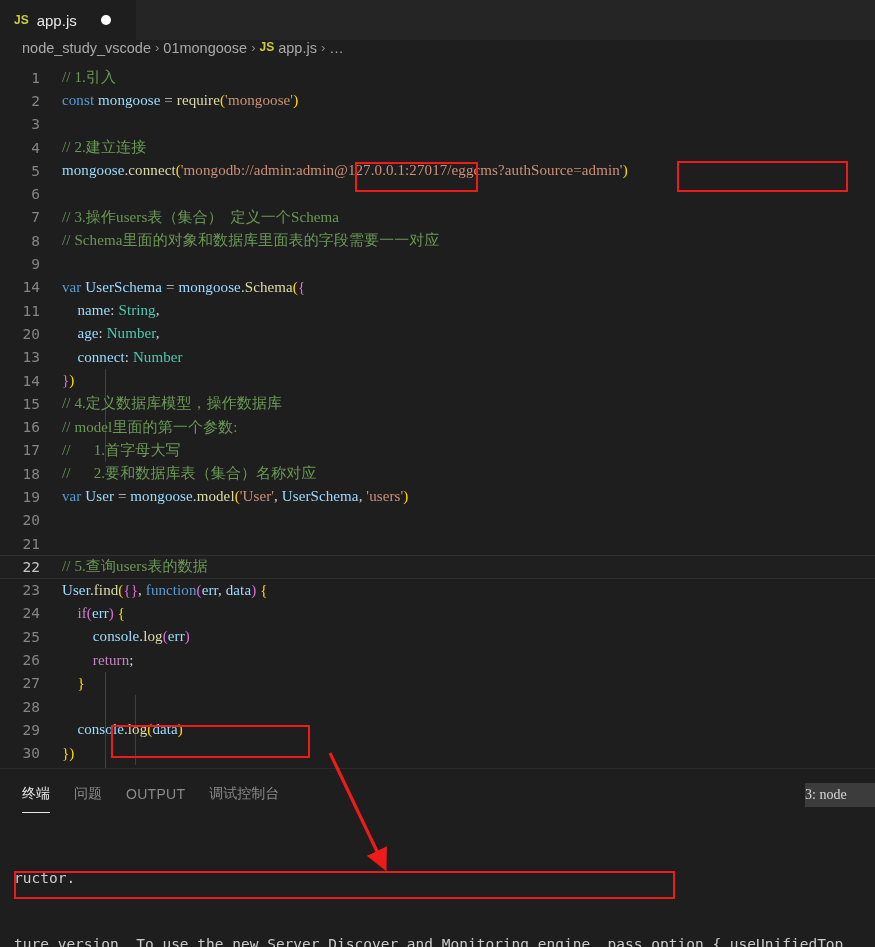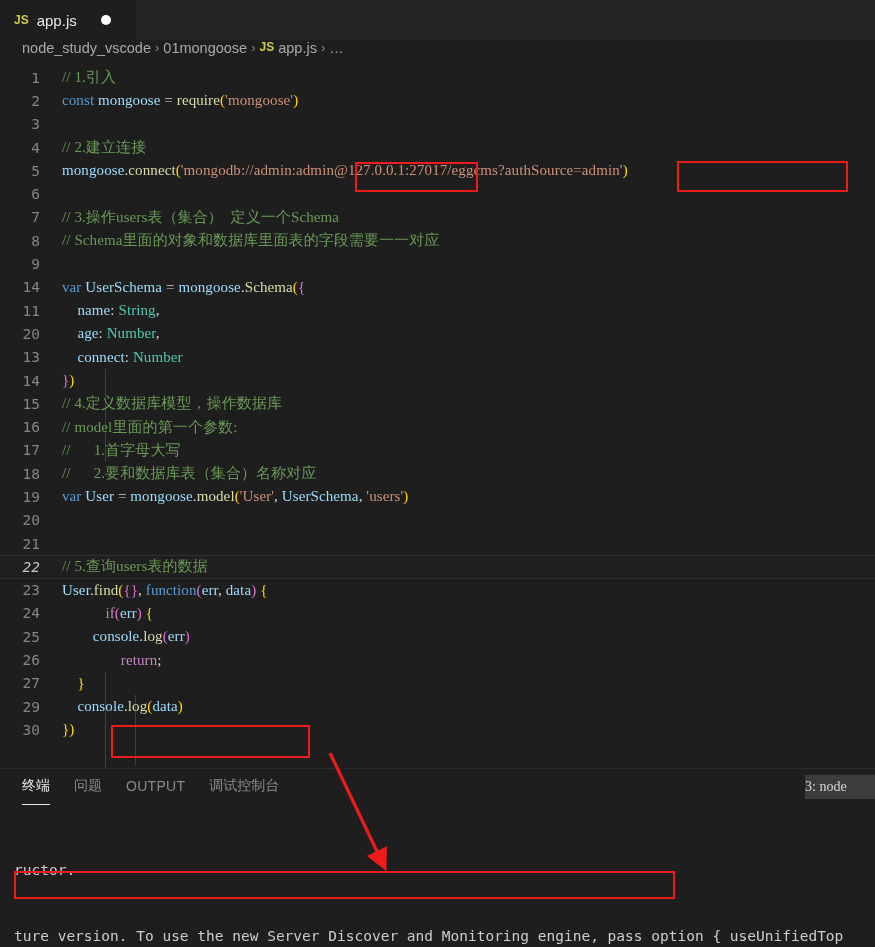--- a/index.html
+++ b/index.html
@@ -33,43 +33,43 @@
 
   
   .editor{position:relative;background:#1e1e1e;height:702px;overflow:hidden;}
   .row{height:23.3px;display:flex;align-items:center;position:relative;white-space:pre;}
   .row.active{box-shadow:inset 0 1px 0 #2a2a2a, inset 0 -1px 0 #2a2a2a;background:#1f1f1f;}
   .row.active::before{content:"";position:absolute;left:0;right:0;top:0;bottom:0;border-top:1px solid #303030;border-bottom:1px solid #303030;pointer-events:none;}
   .ln{
     width:62px;text-align:right;padding-right:22px;box-sizing:border-box;
     color:#858585;font-size:14.5px;font-family:"DejaVu Sans Mono",monospace;flex:none;
   }
-  .row.active .ln{color:#c6c6c6;font-style:italic;}
+  .row.active .ln{color:#c6c6c6;}
   .code{font-size:15px;letter-spacing:0.1px;font-family:Liberation Serif, serif;line-height:1;}
   .guide{position:absolute;width:1px;background:#404040;left:105px;}
 
   
   .c-com{color:#6a9955;}
   .c-key{color:#569cd6;}
-  .c-kw2{color:#c586c0;margin-left:28px;}
+  .c-kw2{color:#c586c0;}
   .c-var{color:#9cdcfe;}
   .c-fn{color:#dcdcaa;}
   .c-str{color:#ce9178;}
   .c-type{color:#4ec9b0;}
   .c-pl{color:#d4d4d4;}
   .c-pa{color:#ffd700;}
   .c-pb{color:#da70d6;}
 
   
   .redbox{position:absolute;border:2px solid #ee1b1b;box-sizing:border-box;pointer-events:none;}
   .arrow-svg{position:absolute;left:0;top:0;pointer-events:none;}
 
   
   .panel{background:#1e1e1e;border-top:1px solid #2b2b2b;height:178px;position:relative;}
-  .panel-tabs{height:38px;display:flex;align-items:center;padding-left:22px;gap:24px;position:relative;}
+  .panel-tabs{height:38px;display:flex;align-items:center;padding-left:22px;gap:24px;position:relative;margin-top:8px;}
   .ptab{font-family:"Liberation Sans",sans-serif;font-size:14px;color:#8a8a8a;position:relative;padding-bottom:4px;}
   .ptab.active{color:#e7e7e7;}
   .ptab.active::after{content:"";position:absolute;left:0;right:0;bottom:-6px;height:1px;background:#e7e7e7;}
   .ptab.upper{letter-spacing:0.3px;text-align:center;}
   .term-select{
     position:absolute;right:0;top:6px;background:#3c3c3c;color:#d8d8d8;
     font-family:Liberation Serif, serif;font-size:14px;padding:4px 0;
     width:70px;box-sizing:border-box;overflow:hidden;white-space:nowrap;
   }
   .term-body{padding:8px 0 0 14px;font-family:"DejaVu Sans Mono",monospace;font-size:14.5px;line-height:22px;color:#cccccc;white-space:pre;}
@@ -125,20 +125,21 @@
     <div class="row"><span class="ln">18</span><span class="code"><span class="c-com">//      2.要和数据库表（集合）名称对应</span></span></div>
     <div class="row"><span class="ln">19</span><span class="code"><span class="c-key">var</span> <span class="c-var">User</span> <span class="c-pl">=</span> <span class="c-var">mongoose</span><span class="c-pl">.</span><span class="c-fn">model</span><span class="c-pa">(</span><span class="c-str">'User'</span><span class="c-pl">,</span> <span class="c-var">UserSchema</span><span class="c-pl">,</span> <span class="c-str">'users'</span><span class="c-pa">)</span></span></div>
     <div class="row"><span class="ln">20</span><span class="code"></span></div>
     <div class="row"><span class="ln">21</span><span class="code"></span></div>
     <div class="row active"><span class="ln">22</span><span class="code"><span class="c-com">// 5.查询users表的数据</span></span></div>
     <div class="row"><span class="ln">23</span><span class="code"><span class="c-var">User</span><span class="c-pl">.</span><span class="c-fn">find</span><span class="c-pa">(</span><span class="c-pb">{}</span><span class="c-pl">,</span> <span class="c-key">function</span><span class="c-pb">(</span><span class="c-var">err</span><span class="c-pl">,</span> <span class="c-var">data</span><span class="c-pb">)</span> <span class="c-pa">{</span></span></div>
     <div class="row"><span class="ln">24</span><span class="code">    <span class="c-kw2">if</span><span class="c-pb">(</span><span class="c-var">err</span><span class="c-pb">)</span> <span class="c-pa">{</span></span></div>
     <div class="row"><span class="ln">25</span><span class="code">        <span class="c-var">console</span><span class="c-pl">.</span><span class="c-fn">log</span><span class="c-pb">(</span><span class="c-var">err</span><span class="c-pb">)</span></span></div>
     <div class="row"><span class="ln">26</span><span class="code">        <span class="c-kw2">return</span><span class="c-pl">;</span></span></div>
     <div class="row"><span class="ln">27</span><span class="code">    <span class="c-pa">}</span></span></div>
+    <div class="row"><span class="ln">28</span><span class="code"></span></div>
     <div class="row"><span class="ln">29</span><span class="code">    <span class="c-var">console</span><span class="c-pl">.</span><span class="c-fn">log</span><span class="c-pa">(</span><span class="c-var">data</span><span class="c-pa">)</span></span></div>
     <div class="row"><span class="ln">30</span><span class="code"><span class="c-pa">}</span><span class="c-pa">)</span></span></div>
   </div>
 
   <div class="panel">
     <div class="panel-tabs">
       <div class="ptab active">终端</div>
       <div class="ptab">问题</div>
       <div class="ptab upper">OUTPUT</div>
       <div class="ptab">调试控制台</div>

